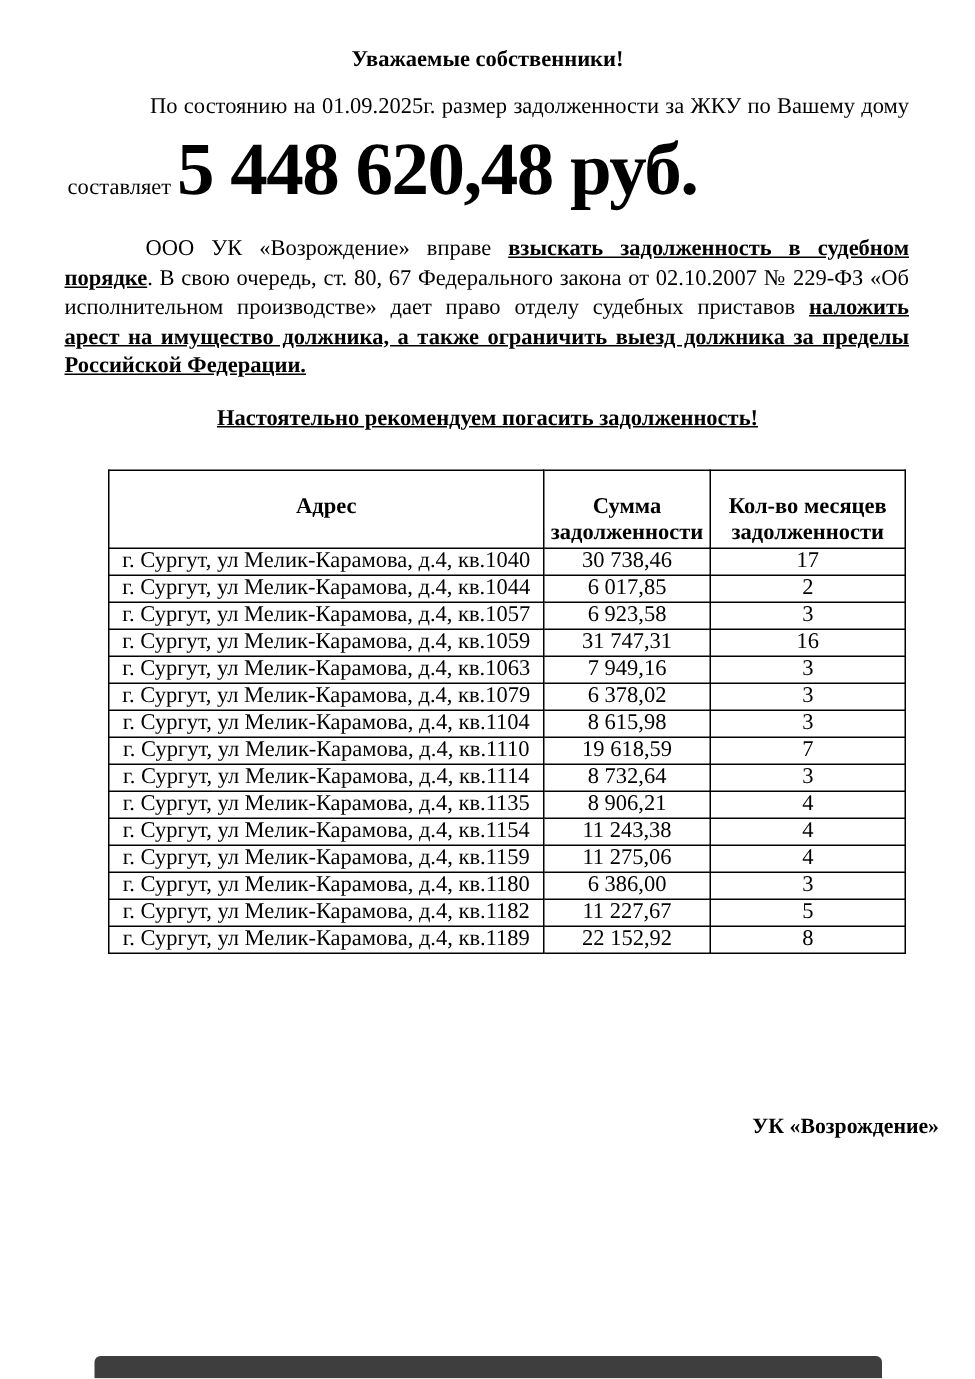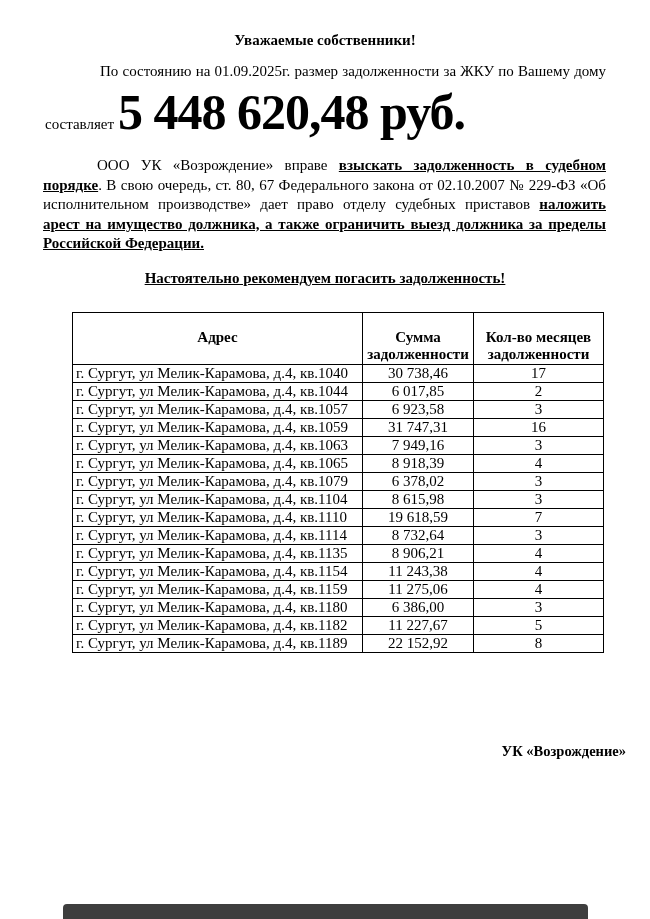--- a/index.html
+++ b/index.html
@@ -69,20 +69,21 @@
     border-collapse: collapse;
     table-layout: fixed;
     margin: 25px 0 0 72px;
     width: 531px;
   }
   table.debt th, table.debt td {
     border: 1px solid #000000;
     font-size: 15px;
     padding: 0 3px;
     overflow: hidden;
+    text-align: center;
   }
   table.debt th {
     font-weight: bold;
     text-align: center;
     vertical-align: top;
     line-height: 17.5px;
     padding-top: 16px;
   }
   .hdr-narrow {
     display: inline-block;
@@ -164,25 +165,20 @@
           <td class="addr">г. Сургут, ул Мелик-Карамова, д.4, кв.1059</td>
           <td class="num">31 747,31</td>
           <td class="num">16</td>
         </tr>
         <tr>
           <td class="addr">г. Сургут, ул Мелик-Карамова, д.4, кв.1063</td>
           <td class="num">7 949,16</td>
           <td class="num">3</td>
         </tr>
         <tr>
-          <td class="addr">г. Сургут, ул Мелик-Карамова, д.4, кв.1065</td>
-          <td class="num">8 918,39</td>
-          <td class="num">4</td>
-        </tr>
-        <tr>
           <td class="addr">г. Сургут, ул Мелик-Карамова, д.4, кв.1079</td>
           <td class="num">6 378,02</td>
           <td class="num">3</td>
         </tr>
         <tr>
           <td class="addr">г. Сургут, ул Мелик-Карамова, д.4, кв.1104</td>
           <td class="num">8 615,98</td>
           <td class="num">3</td>
         </tr>
         <tr>

